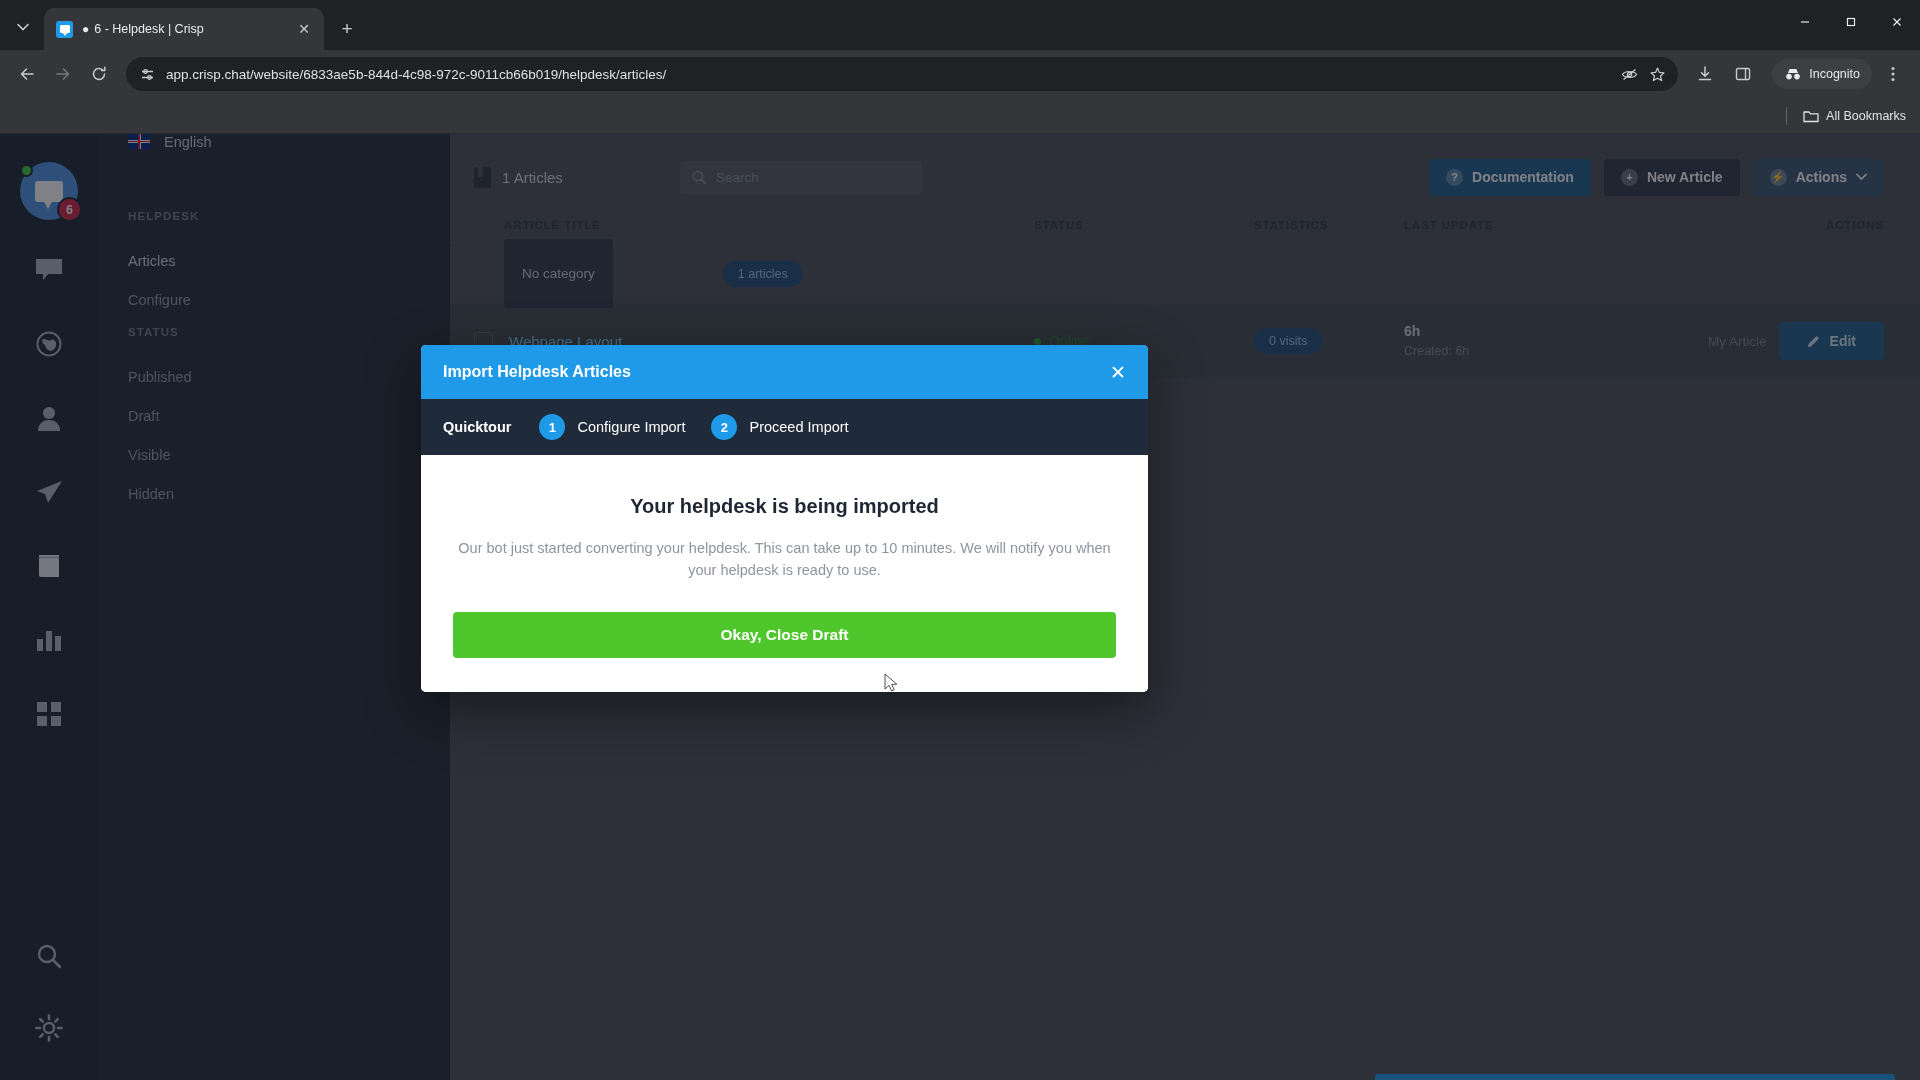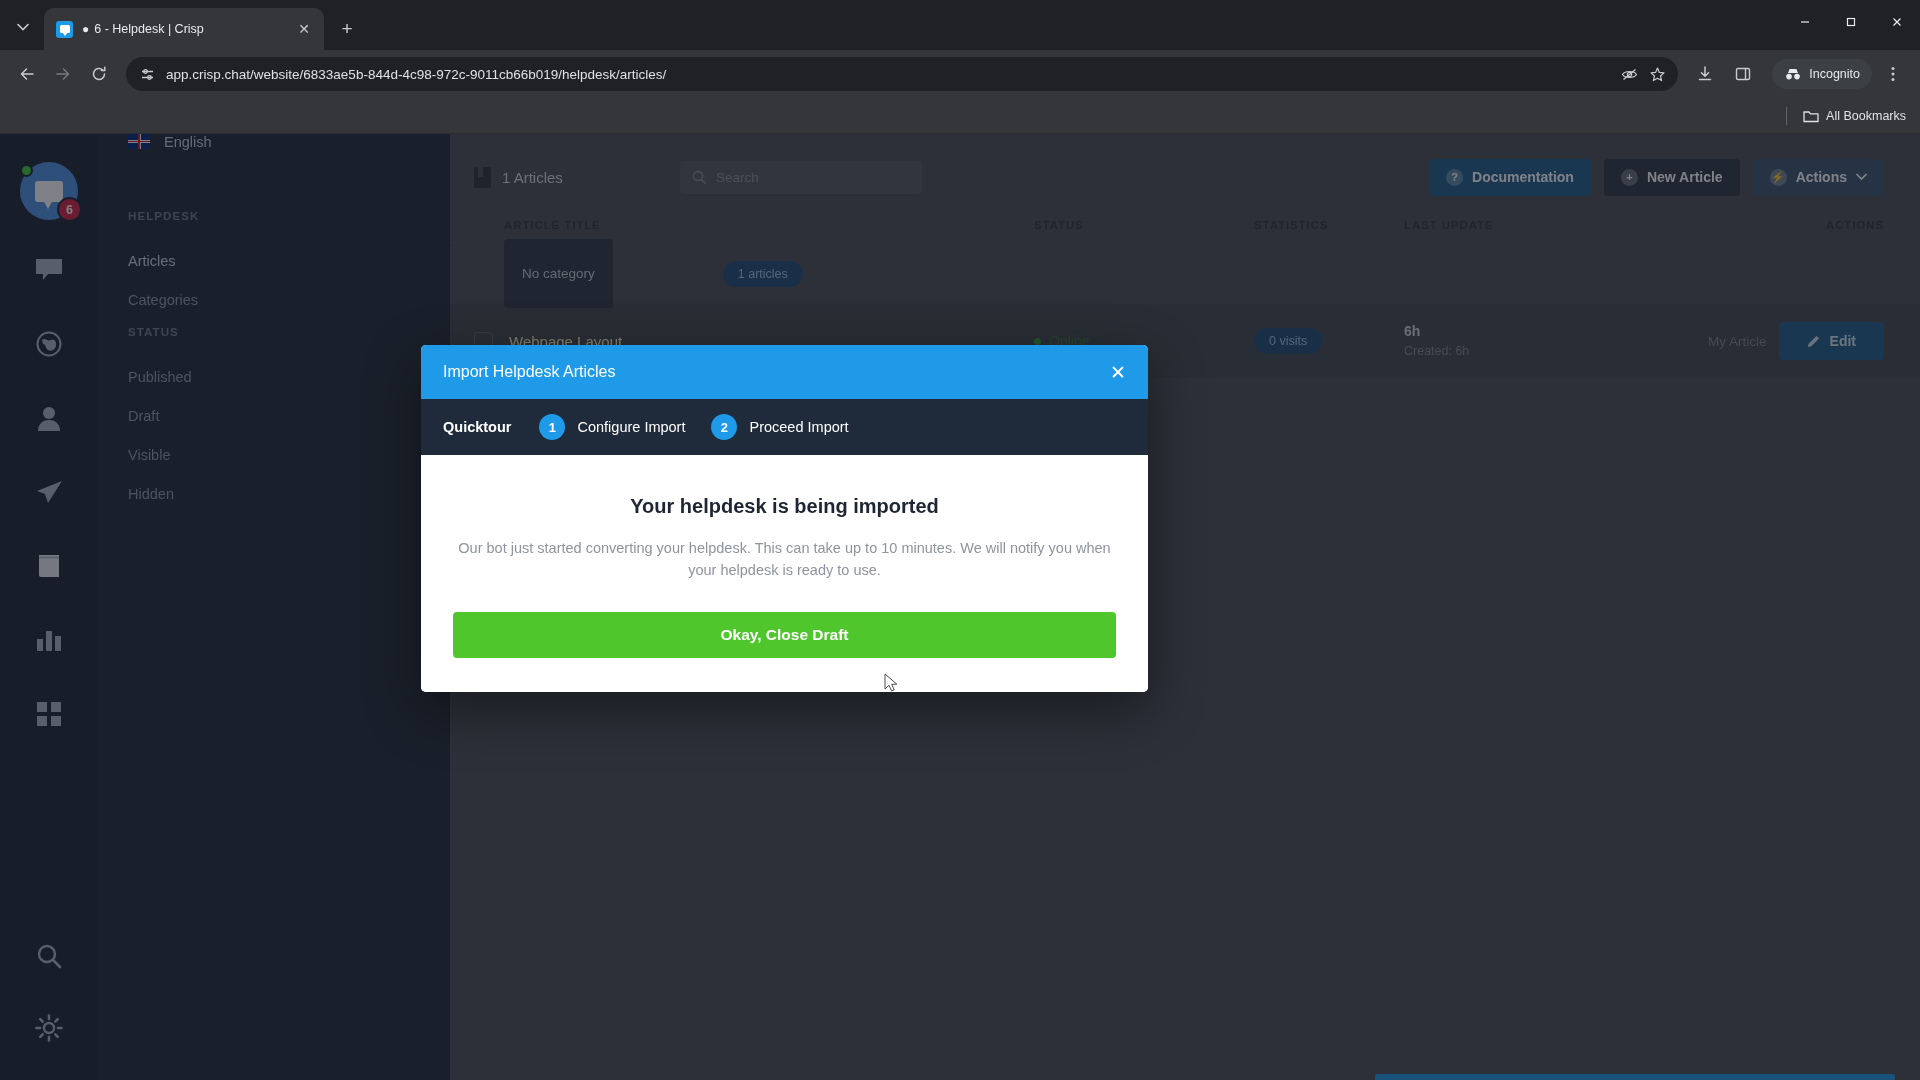--- a/index.html
+++ b/index.html
@@ -242,21 +242,21 @@
   }
 
   .art-row {
     height: 74px; display: flex; align-items: center; padding: 0 36px 0 24px;
     background: #42454c;
   }
   .checkbox {
     width: 19px; height: 19px; border: 1px solid #5c6069; border-radius: 3px;
     flex: 0 0 auto; margin-right: 16px;
   }
-  .art-title { width: 525px; color: #fef9c3; font-size: 15px; }
+  .art-title { width: 525px; color: #7dd3fc; font-size: 15px; }
   .art-status { width: 220px; display: flex; align-items: center; gap: 8px; color: #2f7a31; font-size: 14px; }
   .dot-online { width: 7px; height: 7px; border-radius: 50%; background: #2f9e34; }
   .art-stats { width: 150px; }
   .chip-visits {
     background: #1d4a73; color: #9ec4e4; font-size: 12.5px;
     padding: 6px 15px; border-radius: 13px; display: inline-block;
   }
   .art-update { width: 280px; line-height: 1.5; }
   .upd-main { color: #cfd3d9; font-size: 14px; font-weight: bold; }
   .upd-sub { color: #80848c; font-size: 12.5px; }
@@ -277,21 +277,21 @@
   .modal {
     position: absolute; left: 421px; top: 211px; width: 727px;
     z-index: 100; border-radius: 5px; overflow: hidden;
     box-shadow: 0 18px 55px rgba(0,0,0,0.45);
     background: #fff;
   }
   .modal-head {
     height: 54px; background: #1e9ae8; display: flex; align-items: center;
     padding: 0 22px; color: #fff;
   }
-  .modal-title { font-size: 16px; font-weight: normal; flex: 1 1 auto; }
+  .modal-title { font-size: 16px; font-weight: bold; flex: 1 1 auto; }
   .modal-close { font-size: 19px; line-height: 1; color: #fff; width: 26px; text-align: right; }
   .modal-steps {
     height: 56px; background: #1f2a3a; display: flex; align-items: center;
     padding: 0 22px; gap: 0; color: #fff;
   }
   .step-label { font-size: 14.5px; font-weight: bold; margin-right: 28px; }
   .step {
     display: flex; align-items: center; gap: 12px; margin-right: 26px;
   }
   .step-num {
@@ -524,21 +524,21 @@
             <span class="flag-cross2"></span>
           </span>
         <span>English</span>
       </div>
 
       <div class="side-head">HELPDESK</div>
       <div class="side-item active">
         <span>Articles</span>
       </div>
       <div class="side-item">
-        <span>Categories</span>
+        <span>Configure</span>
       </div>
 
       <div class="side-head">STATUS</div>
       <div class="side-item">
         <span>Published</span>
       </div>
       <div class="side-item">
         <span>Draft</span>
       </div>
       <div class="side-item">

